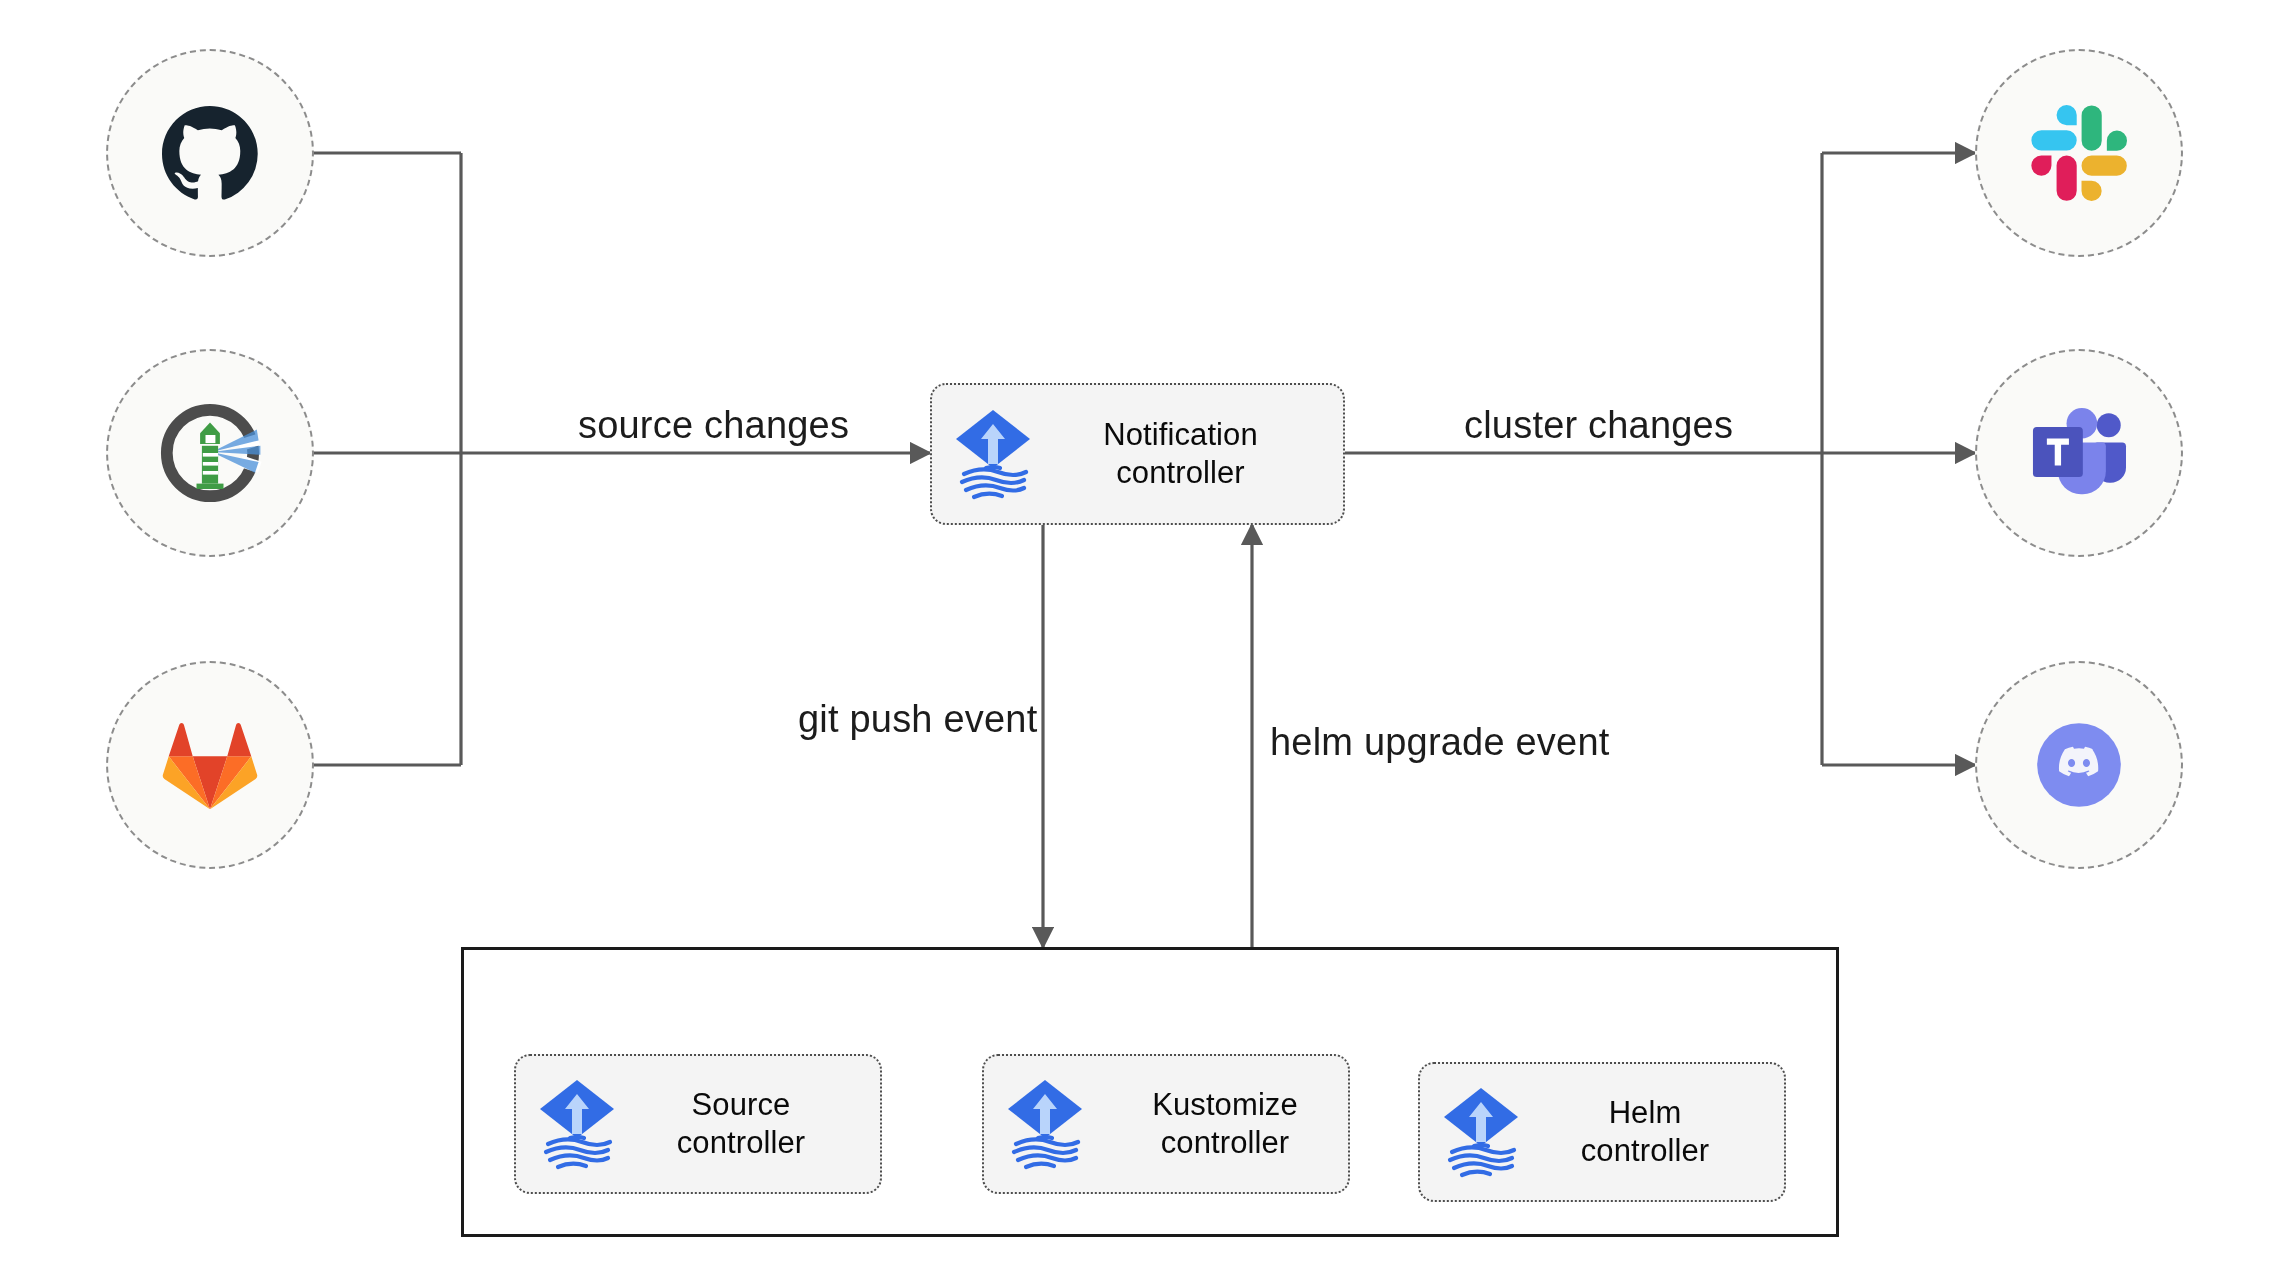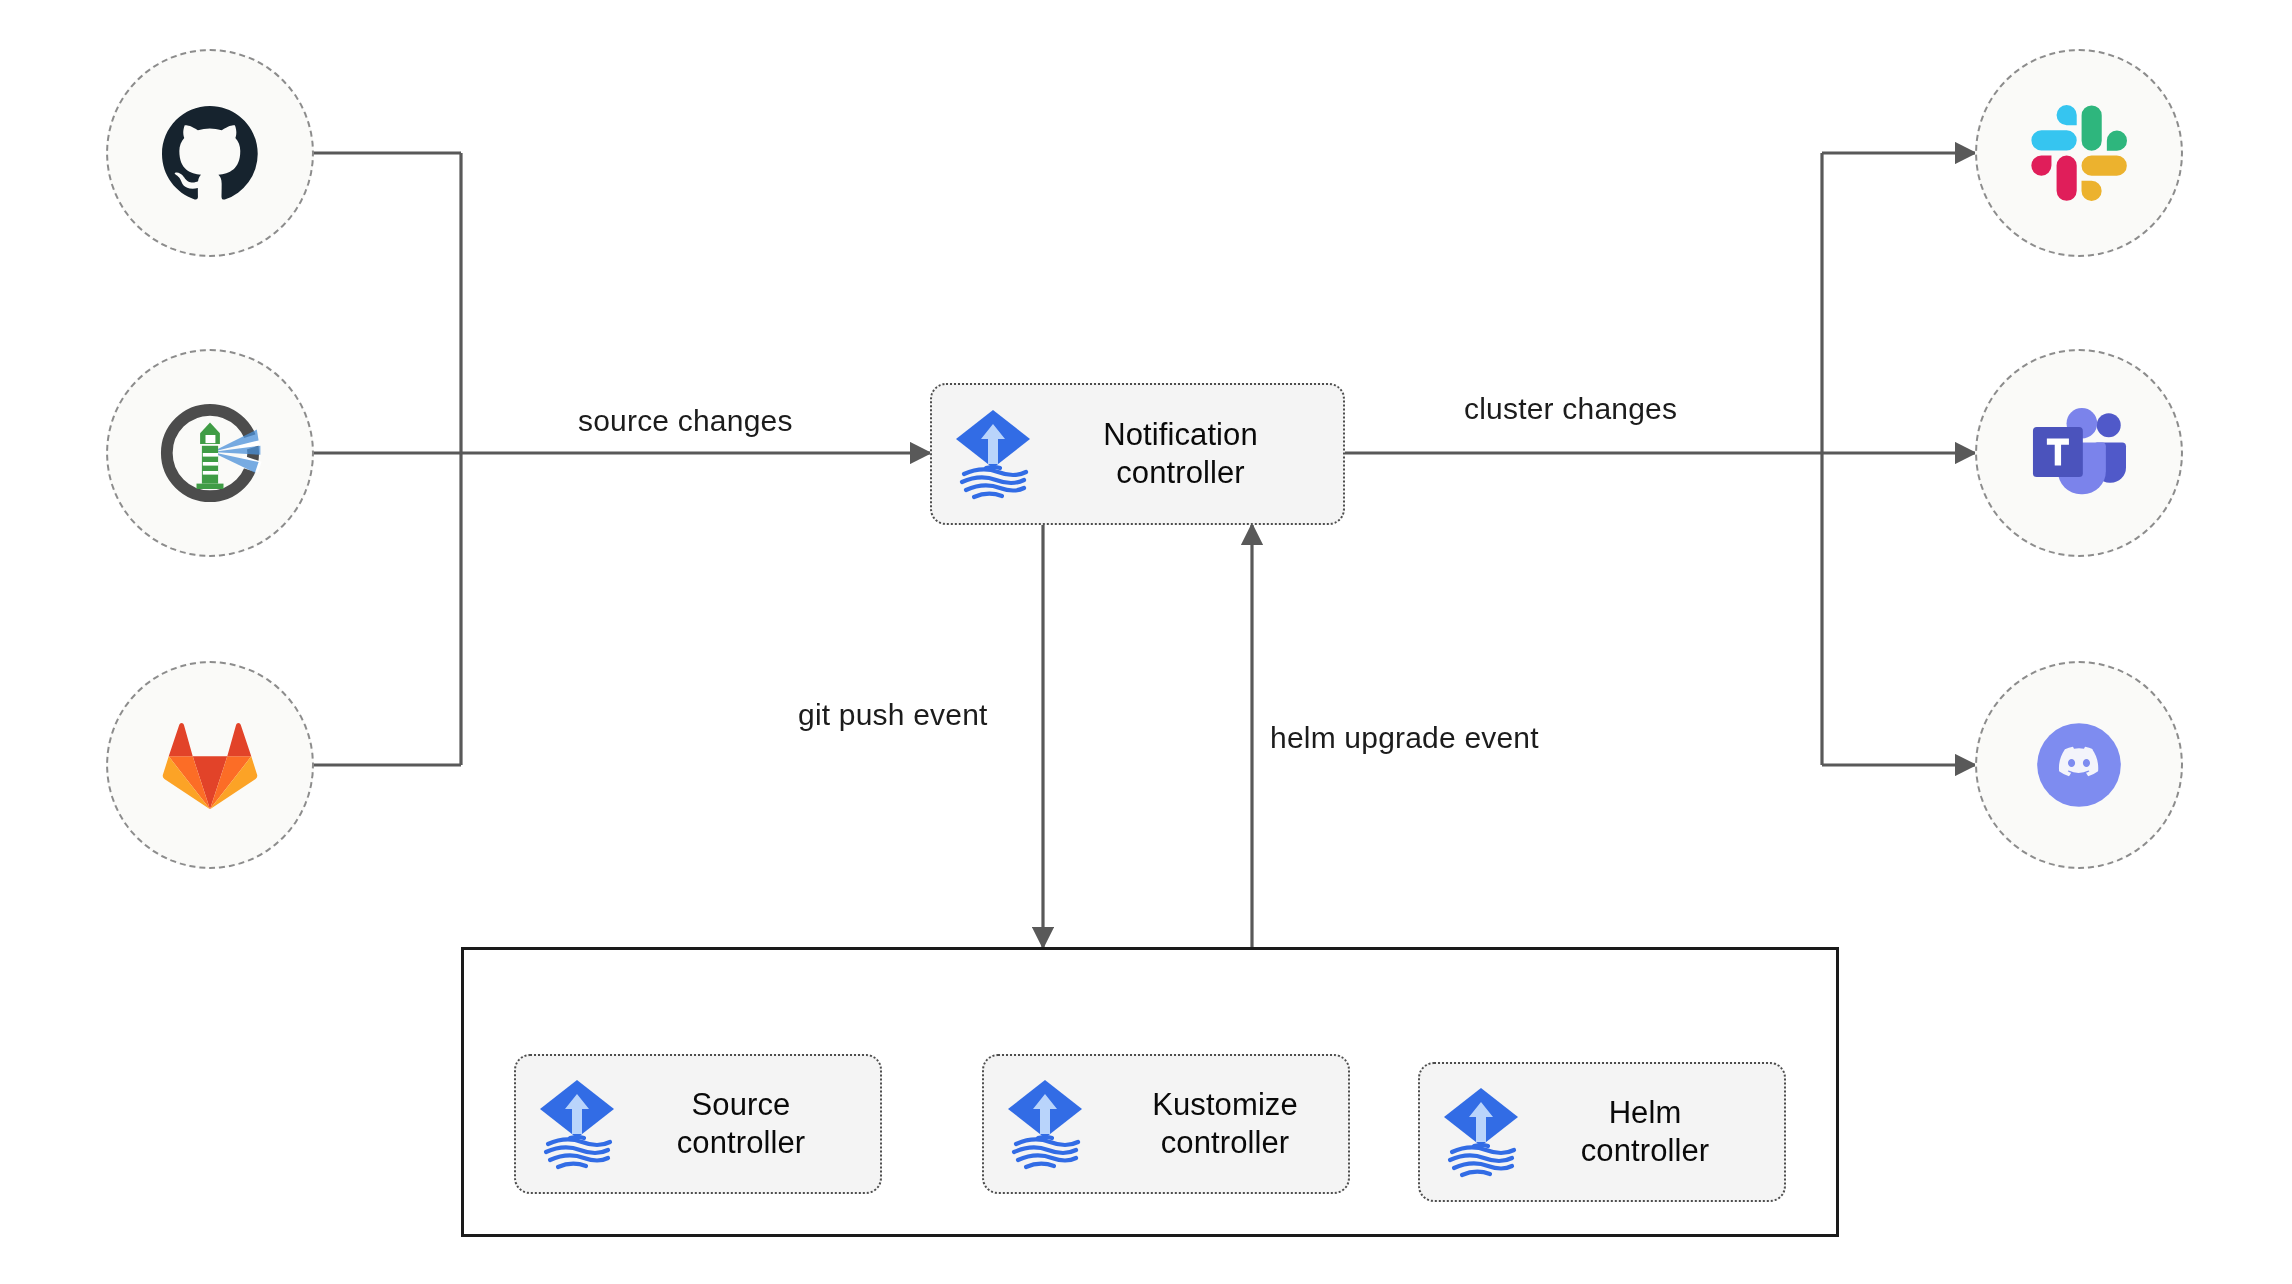--- a/index.html
+++ b/index.html
@@ -95,21 +95,21 @@
   #reconcilers-title {
     font-size: 22px;
     color: #2b2b2b;
     margin-left: 14px;
     white-space: nowrap;
   }
 
   
   .edge-label {
     position: absolute;
-    font-size: 30px;
+    font-size: 38px;
     color: #1c1c1c;
     white-space: nowrap;
     letter-spacing: 0.2px;
   }
 </style>
 </head>
 <body>
 
 <div id="canvas">
 
@@ -298,19 +298,19 @@
       </span>
       <span class="ctrl-label">
         <span>Helm</span><br>
         <span>controller</span>
       </span>
     </div>
   </div>
 
   <div class="edge-label" style="left:578px; top:404px;">source changes</div>
 
-  <div class="edge-label" style="left:1464px; top:392px;">cluster changes</div>
+  <div class="edge-label" style="left:1464px; top:404px;">cluster changes</div>
 
   <div class="edge-label" style="left:798px; top:698px;">git push event</div>
 
   <div class="edge-label" style="left:1270px; top:689px;margin-top:32px;">helm upgrade event</div>
 
 </div>
 
 </body></html>

